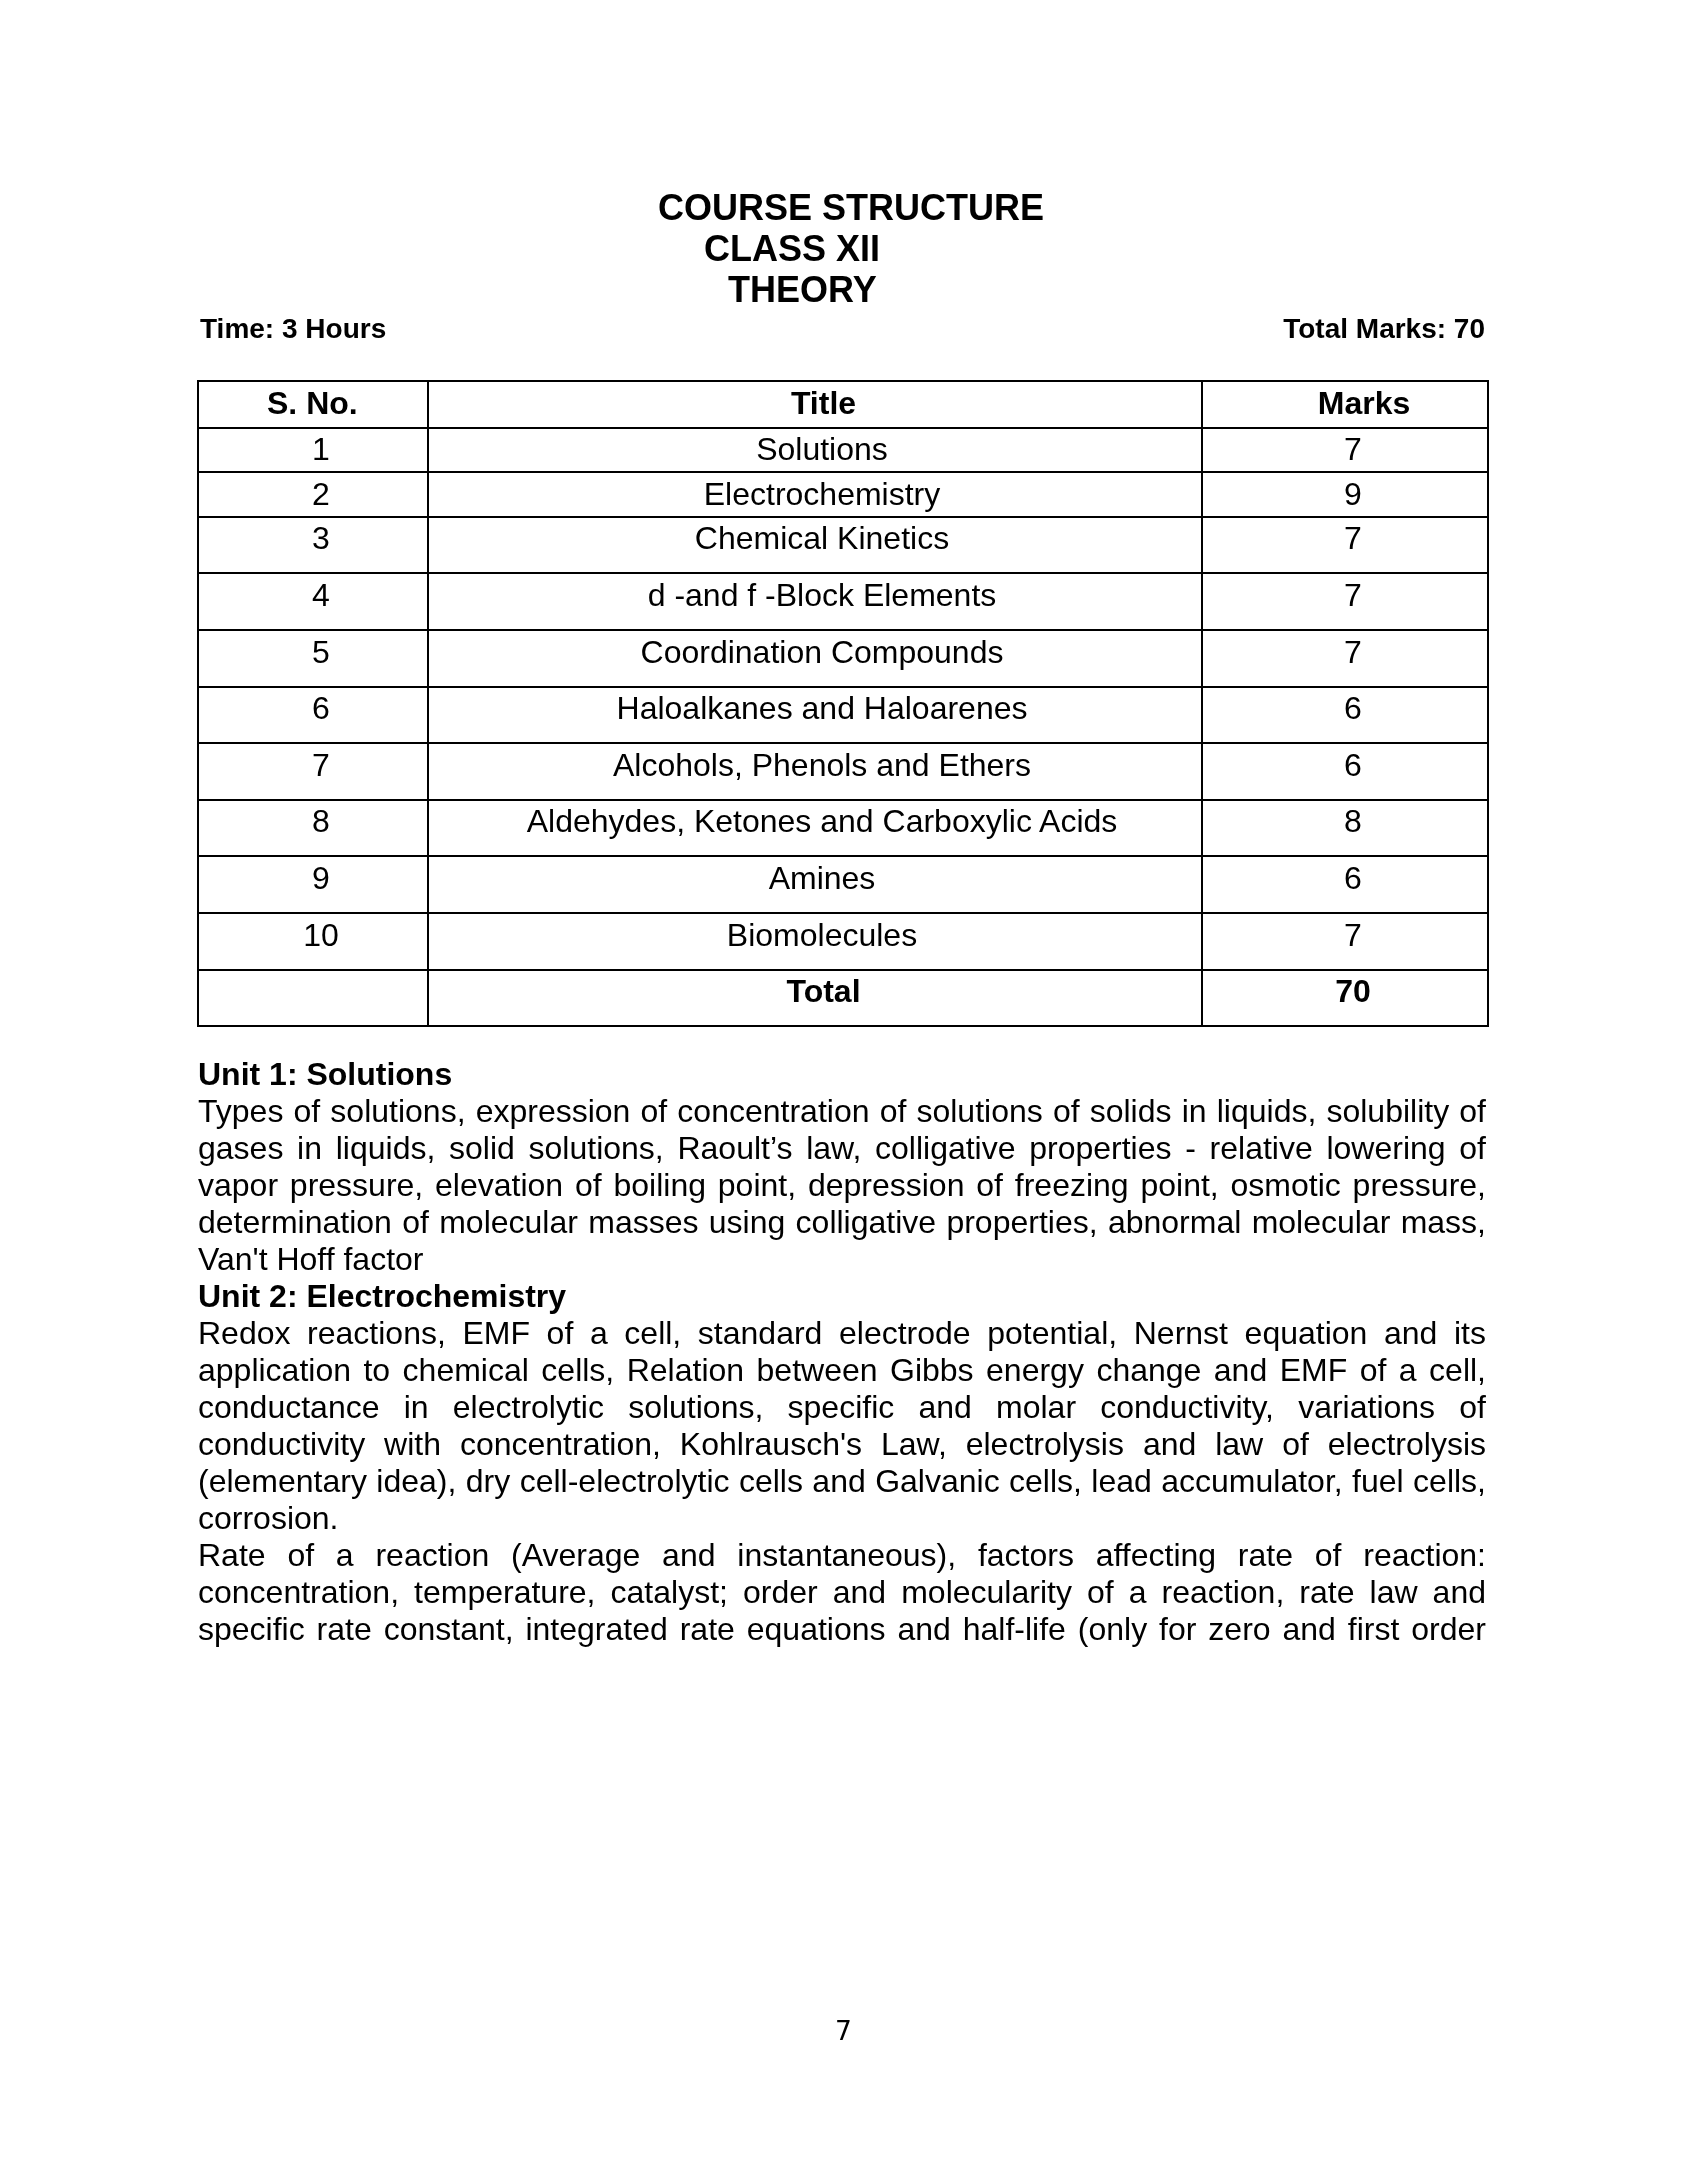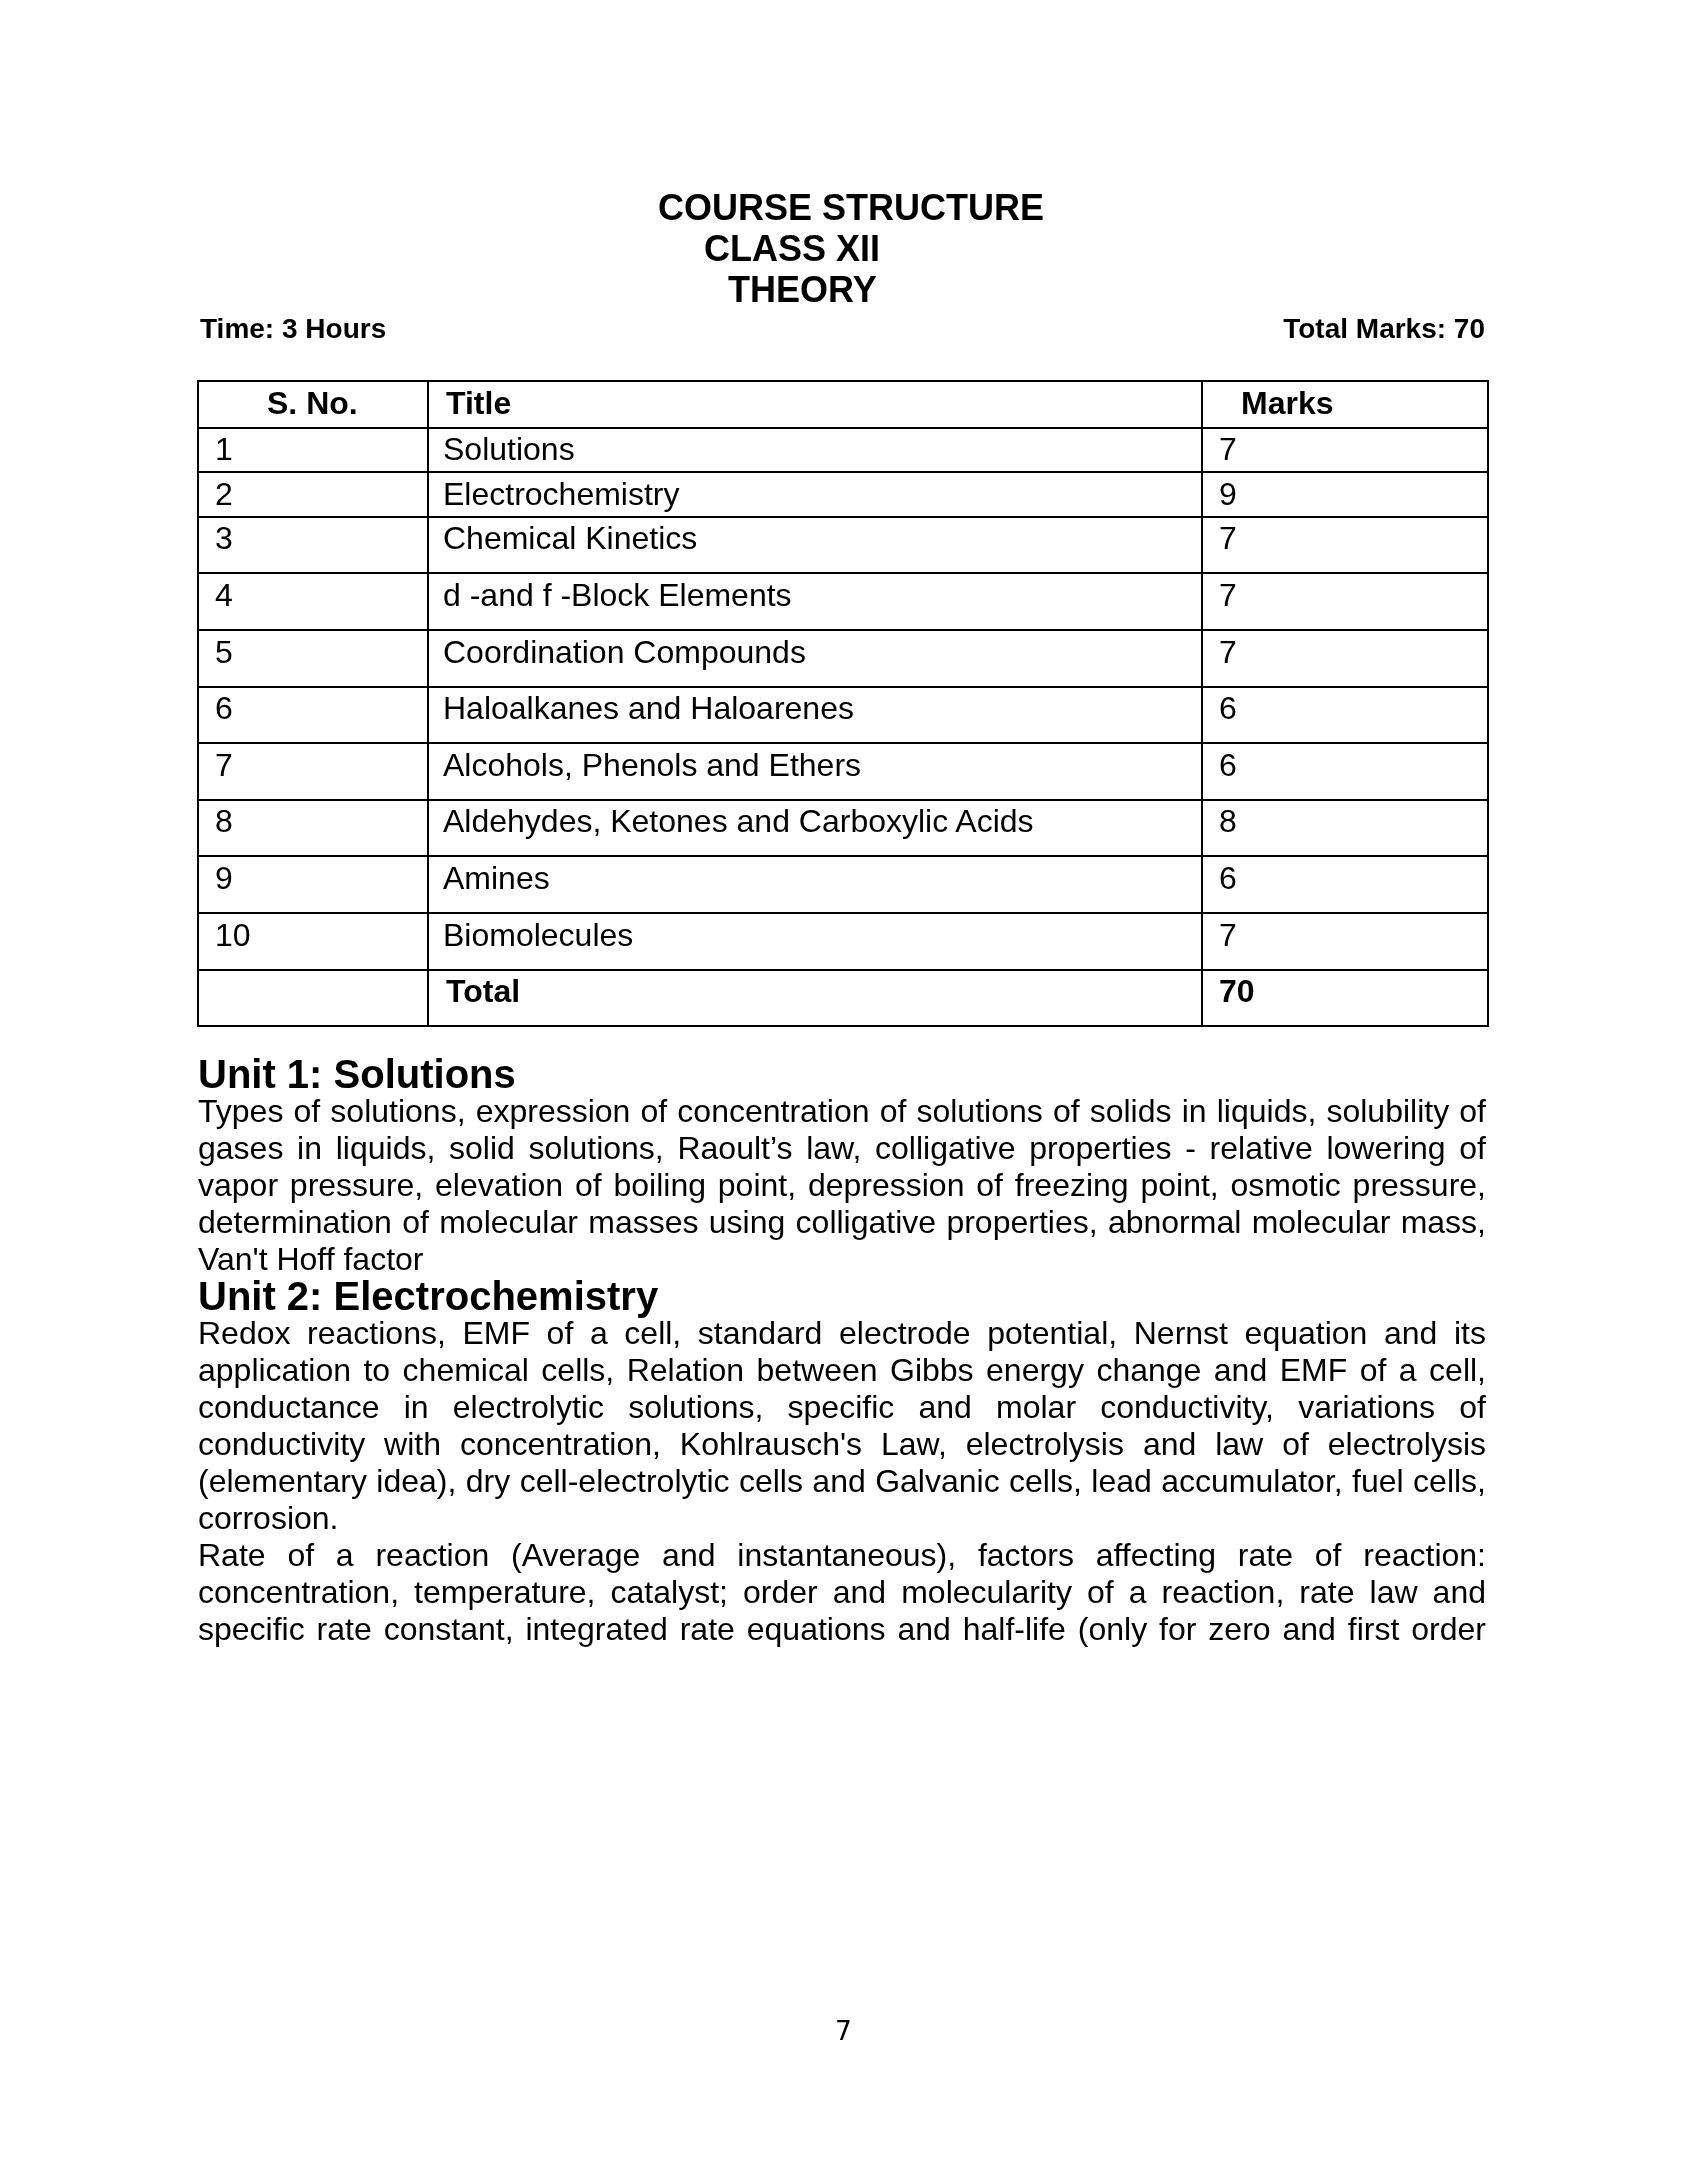--- a/index.html
+++ b/index.html
@@ -9,41 +9,41 @@
   .title-line { font-weight: bold; font-size: 36px; line-height: 41px; }
   .meta { font-weight: bold; font-size: 28px; line-height: 37px; }
 
   table.marks {
     position: absolute; left: 197px; top: 380px;
     width: 1289px; border-collapse: collapse; table-layout: fixed;
     font-size: 32px;
   }
   table.marks td, table.marks th {
     border: 2px solid #000; padding: 0; vertical-align: top;
-    text-align: left; font-weight: normal; line-height: 37px;
+    text-align: center; font-weight: normal; line-height: 37px;
   }
   table.marks col.c1 { width: 230px; }
   table.marks col.c2 { width: 774px; }
   table.marks col.c3 { width: 286px; }
   table.marks thead th { height: 42px; font-weight: bold; padding-top: 2.6px; }
   table.marks thead th.sno { text-align: left; padding-left: 68px; }
   table.marks thead th.ttl { padding-left: 17px; }
   table.marks thead th.mrk { padding-left: 38px; }
   table.marks tbody td { padding-top: 2.6px; }
   table.marks tbody td.num { padding-left: 16px; }
   table.marks tbody td.name { padding-left: 14px; }
   table.marks tbody td.val { padding-left: 16px; }
   table.marks tr.short td { height: 40px; }
   table.marks tr.tall td { height: 52px; }
   table.marks tr.total td { height: 52px; font-weight: bold; }
   table.marks tr.total td.name { padding-left: 17px; }
 
   .units { position: absolute; left: 198px; top: 1056px; width: 1288px;
            font-size: 32px; line-height: 37px; }
-  .units h3 { margin: 0; font-size: 40px; font-weight: bold; line-height: 37px; }
+  .units h3 { margin: 0; font-size: 32px; font-weight: bold; line-height: 37px; }
   .units p { margin: 0; text-align: justify; }
 
   .page-num { position: absolute; left: 0; width: 1687px; top: 2015px; text-align: center;
               font-family: "DejaVu Sans", sans-serif; font-size: 26.5px; line-height: 32px; }
 </style>
 </head>
 <body>
 
 <div class="abs title-line" style="left:634px; top:187px;margin-left:24px;">COURSE STRUCTURE</div>
 <div class="abs title-line" style="left:704px; top:228px;">CLASS XII</div>

